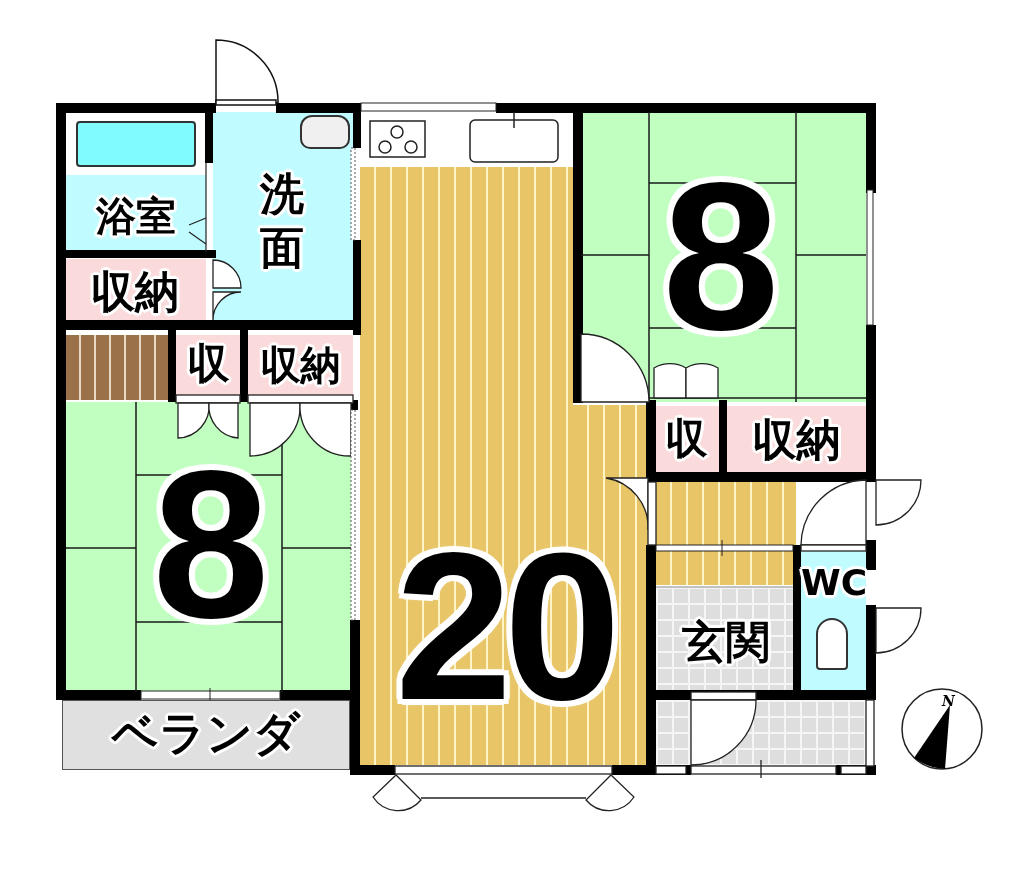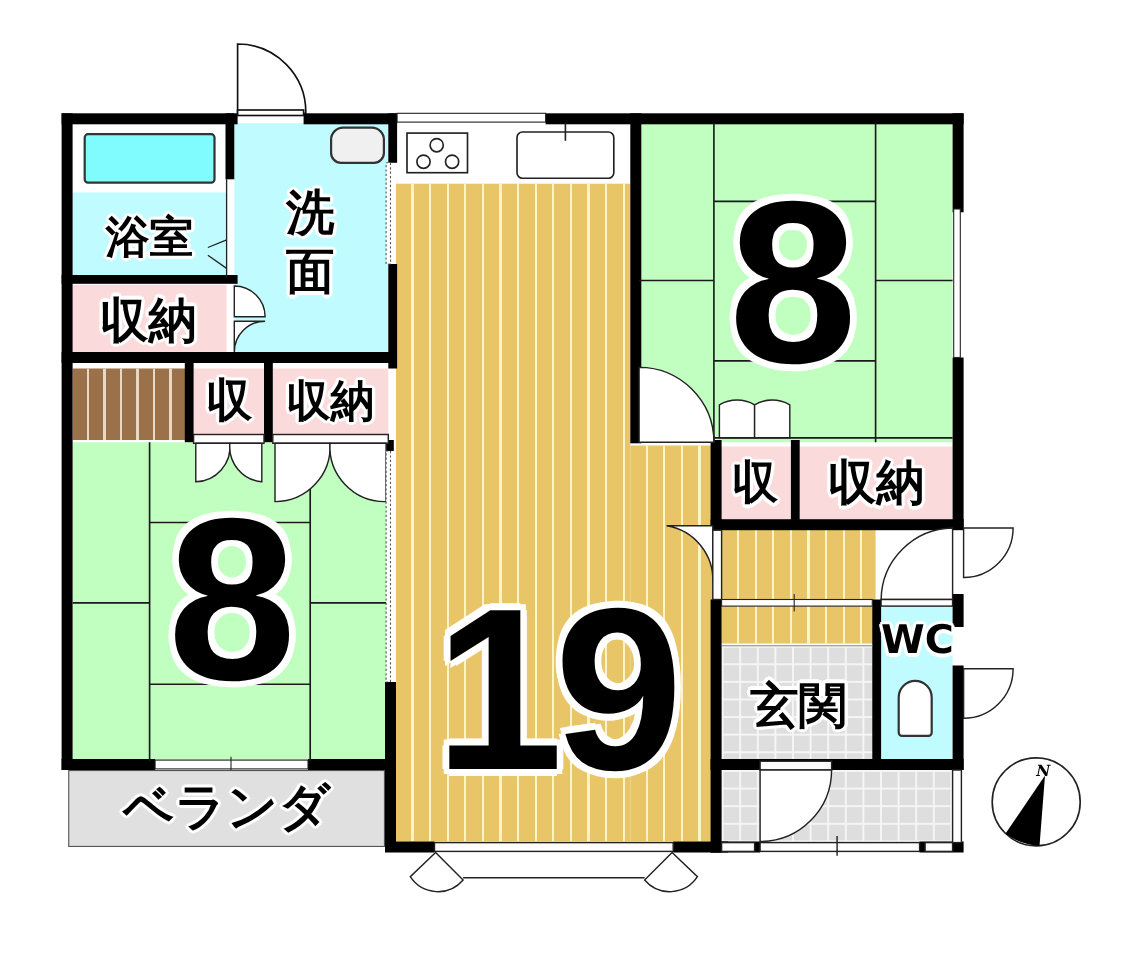--- a/index.html
+++ b/index.html
@@ -214,21 +214,21 @@
   </svg>
 
   <div class="lbl" style="left:58px;top:196px;width:124px;font-size:40px;">浴室</div>
   <div class="lbl" style="left:236px;top:172px;width:60px;font-size:44px;">洗</div>
   <div class="lbl" style="left:236px;top:226px;width:60px;font-size:44px;">面</div>
   <div class="lbl" style="left:56px;top:270px;width:126px;font-size:44px;">収納</div>
   <div class="lbl" style="left:160px;top:343px;width:65px;font-size:42px;">収</div>
   <div class="lbl" style="left:232px;top:345px;width:105px;font-size:40px;">収納</div>
 
   <div class="big" style="left:110px;top:440px;width:170px;font-size:210px;">8</div>
-  <div class="big" style="left:358px;top:522px;width:260px;font-size:210px;letter-spacing:-8px;">19</div>
+  <div class="big" style="left:358px;top:522px;width:260px;font-size:210px;letter-spacing:-8px;">20</div>
   <div class="big" style="left:620px;top:152px;width:170px;font-size:210px;">8</div>
 
   <div class="lbl" style="left:638px;top:418px;width:65px;font-size:42px;">収</div>
   <div class="lbl" style="left:711px;top:418px;width:139px;font-size:44px;">収納</div>
   <div class="lbl" style="left:783px;top:565px;width:70px;font-size:36px;">WC</div>
   <div class="lbl" style="left:70px;top:710px;width:240px;font-size:46px;">ベランダ</div>
   <div class="lbl" style="left:648px;top:620px;width:124px;font-size:44px;">玄関</div>
 
   <div class="abs" style="left:926px;top:693px;font-family:'DejaVu Serif',serif;font-style:italic;font-weight:bold;font-size:14px;">N</div>
 </div>

